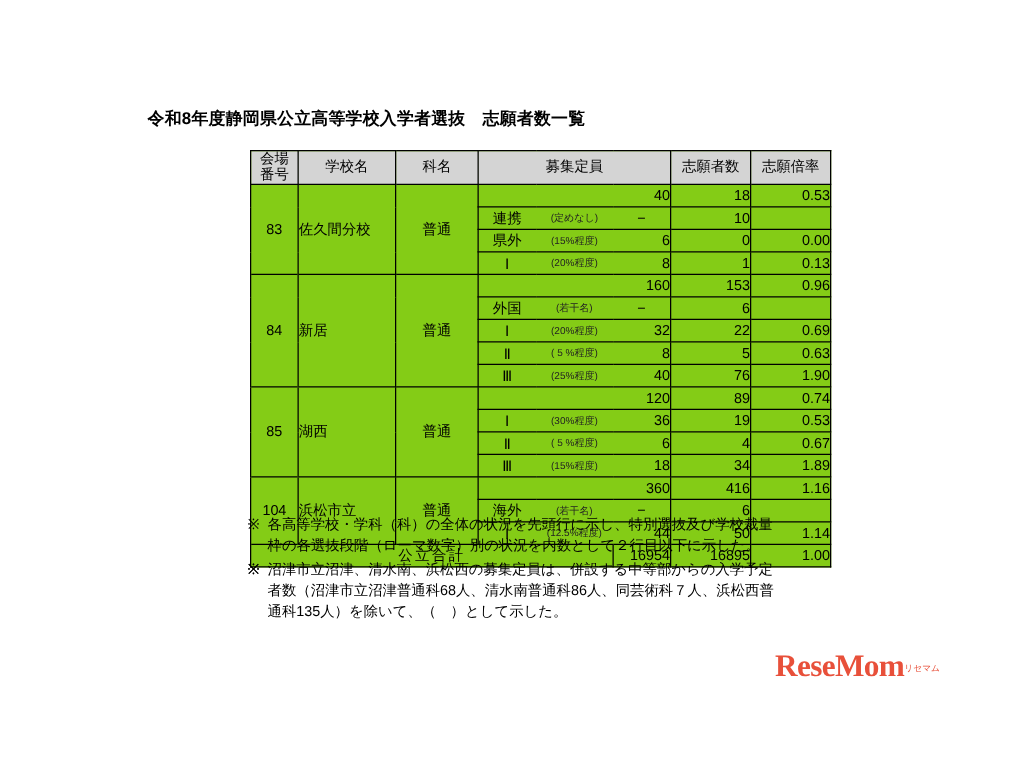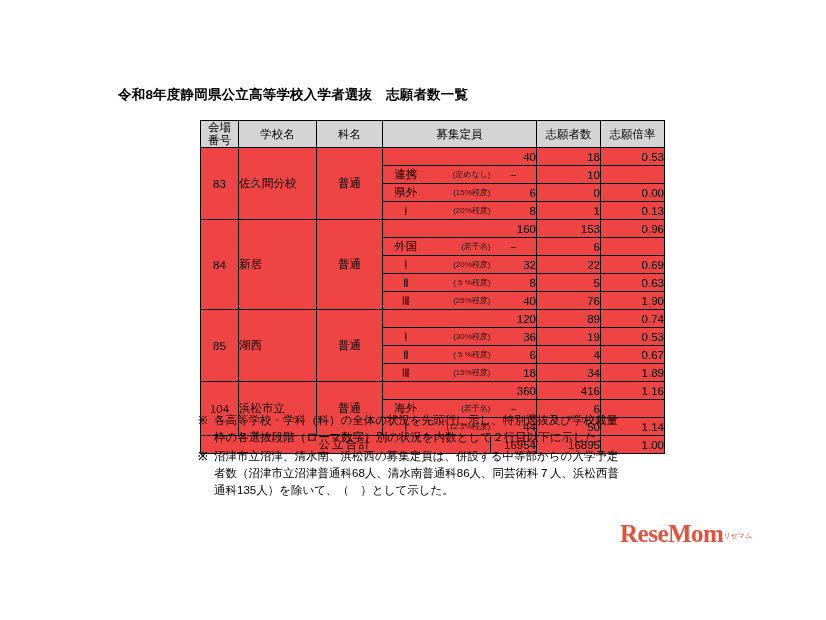--- a/index.html
+++ b/index.html
@@ -30,42 +30,42 @@
     letter-spacing: 0.2px;
     white-space: nowrap;
     margin-left: 22px;
   }
   table.main {
     position: absolute;
     left: 200px;
     top: 120px;
     border-collapse: collapse;
     font-size: 11.5px;
-    background: #ef4444;
+    background: #84cc16;
   }
   table.main td, table.main th {
     border: 1px solid #000;
     padding: 0;
     height: 18px;
     box-sizing: border-box;
     font-weight: normal;
   }
   th.hdr {
     background: #d4d4d4;
     text-align: center;
     font-size: 11.5px;
     height: 32px;
     vertical-align: middle;
     line-height: 1.15;
   }
   .c-venue { width: 38px; text-align: center; }
   .c-school { width: 78px; padding-left: 4px; margin-left: 13px; }
   .c-dept { width: 66px; padding-left: 4px; text-align: center; }
   .c-qtype { width: 46px; text-align: center; }
-  .c-qnote { width: 62px; text-align: right; font-size: 8px; color:#222; }
+  .c-qnote { width: 62px; text-align: center; font-size: 8px; color:#222; }
   .c-quota { width: 46px; text-align: right; padding-right: 5px; }
   .c-appl { width: 64px; text-align: right; padding-right: 5px; }
   .c-ratio { width: 64px; text-align: right; padding-right: 5px; margin-left: 45px; }
   .nb-bottom { border-bottom: none !important; }
   .nb-right { border-right: none !important; margin-left: 34px; }
   .nb-left { border-left: none !important; }
   .center { text-align: center; }
   .tot-label {
     text-align: center;
     letter-spacing: 2px;

